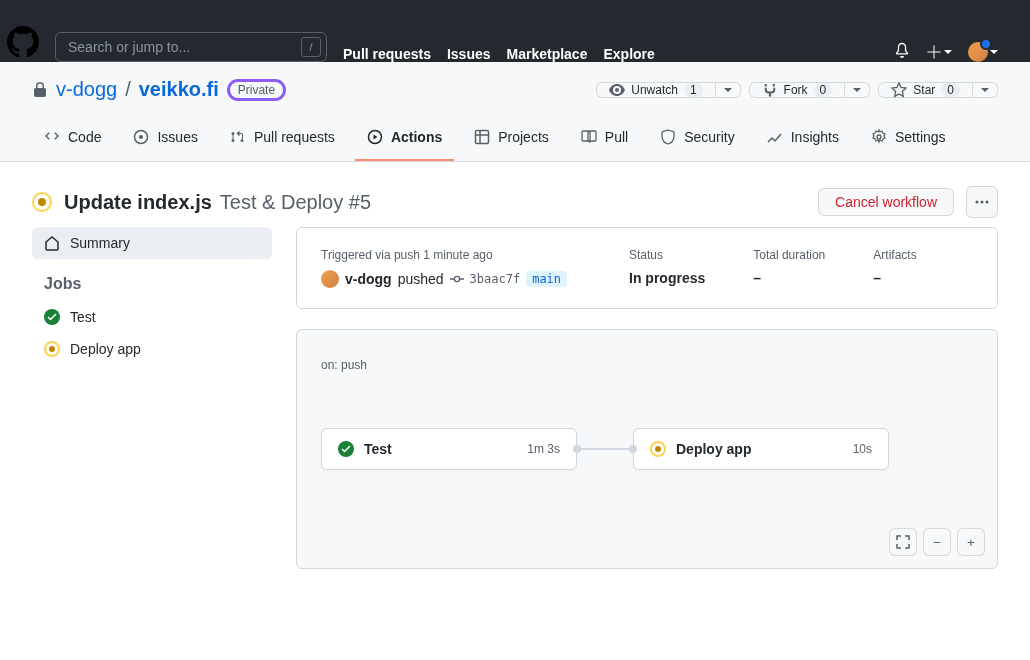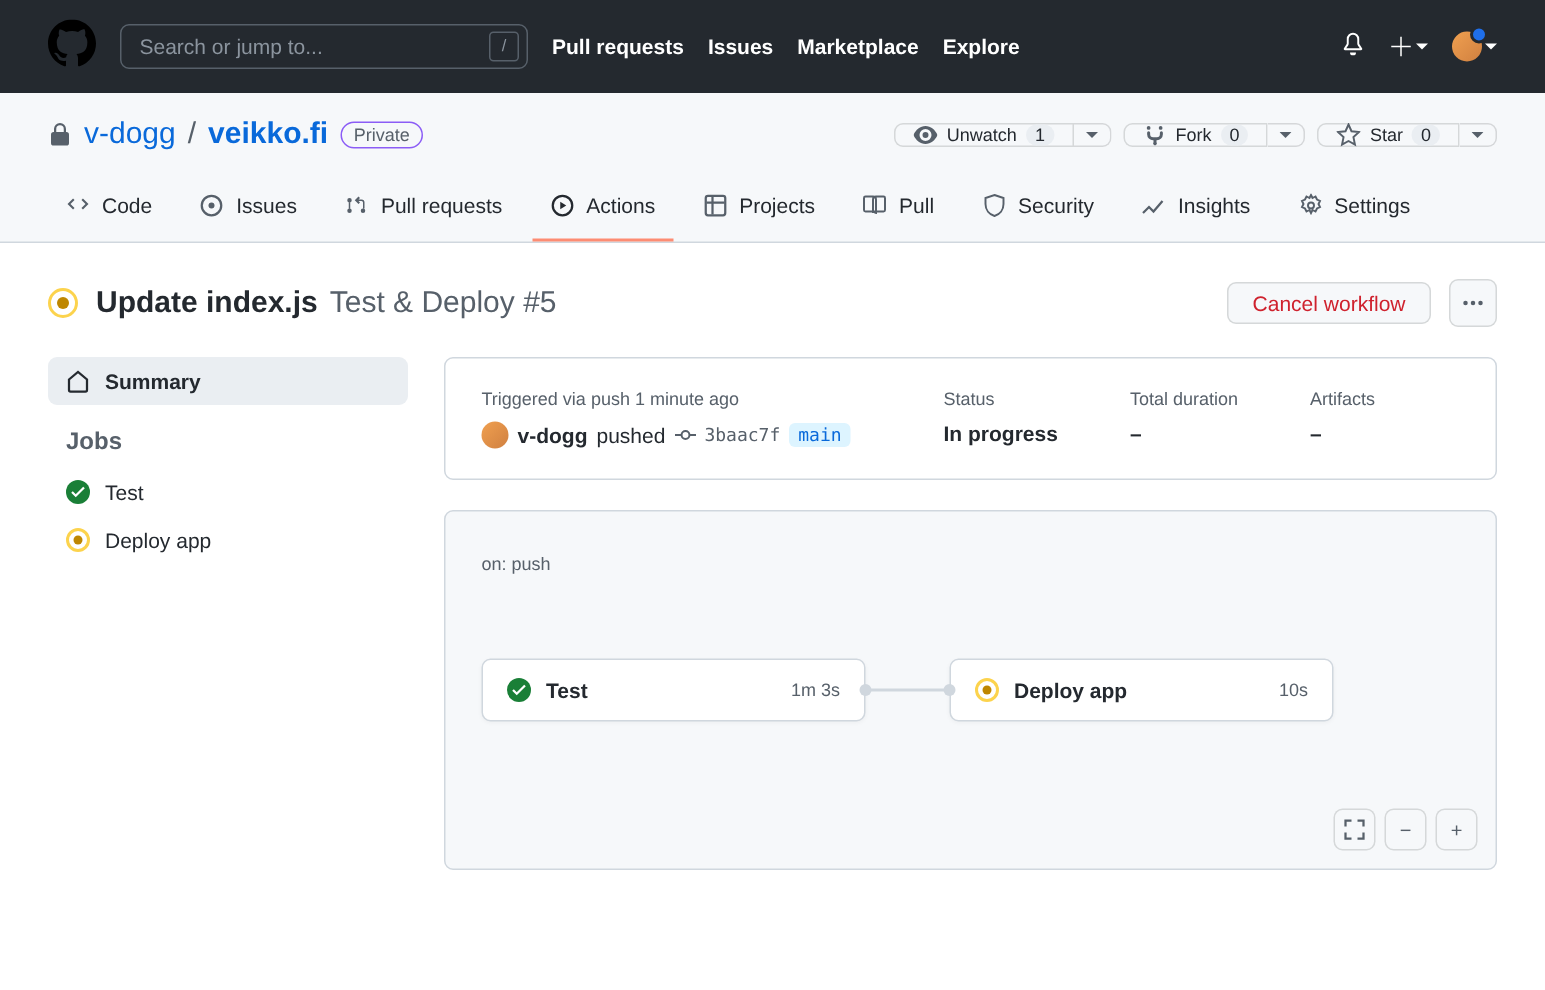--- a/index.html
+++ b/index.html
@@ -1,19 +1,19 @@
 <!DOCTYPE html>
 <html><head>
 <meta charset="utf-8">
 <style>
 * { margin: 0; padding: 0; box-sizing: border-box; font-family: -apple-system, BlinkMacSystemFont, "Segoe UI", Helvetica, Arial, sans-serif; }
 body { background: #fff; color: #24292f; width: 1030px; height: 660px; overflow: hidden; }
 
 
-.topbar { background: #24292f; height: 62px; display: flex; align-items: center; padding: 0 32px 0 32px; gap: 16px; }
+.topbar { background: #24292f; height: 62px; display: flex; align-items: flex-end; padding: 0 32px 0 7px; gap: 16px; }
 .search-wrap { position: relative; }
 .search { background: #24292f; border: 1px solid #57606a; border-radius: 6px; width: 272px; height: 30px; padding: 0 12px; color: #c9d1d9; font-size: 14px; }
 .search::placeholder { color: #8b949e; }
 .search-slash { position: absolute; right: 6px; top: 5px; border: 1px solid #57606a; border-radius: 3px; width: 20px; height: 20px; display: flex; align-items: center; justify-content: center; color: #8b949e; font-size: 11px; }
 .nav-links { display: flex; gap: 16px; }
 .nav-links a { color: #fff; text-decoration: none; font-weight: 600; font-size: 14px; }
 .topbar-spacer { flex: 1; }
 .topbar-icons { display: flex; align-items: center; gap: 16px; }
 .topbar-icons svg { fill: #fff; }
 .plus-menu { display: flex; align-items: center; color: #fff; }
@@ -21,48 +21,48 @@
 .avatar-badge { position: absolute; top: -4px; right: -4px; width: 12px; height: 12px; background: #1f6feb; border: 2px solid #24292f; border-radius: 50%; }
 .avatar-caret { margin-left: 2px; }
 
 
 .repohead { padding: 16px 32px 0 32px; background: #f6f8fa; border-bottom: 1px solid #d0d7de; }
 .repohead-top { display: flex; align-items: center; justify-content: space-between; margin-bottom: 20px; }
 .repo-title { display: flex; align-items: center; gap: 8px; font-size: 20px; }
 .repo-title a { color: #0969da; text-decoration: none; }
 .repo-title .sep { color: #57606a; }
 .repo-title .repo-name { font-weight: 600; }
-.repo-visibility { border: 1px solid #8b5cf6; border-radius: 2em; padding: 1px 8px; font-size: 12px; color: #57606a; font-weight: 500; }
+.repo-visibility { border: 3px solid #8b5cf6; border-radius: 2em; padding: 1px 8px; font-size: 12px; color: #57606a; font-weight: 500; }
 .repo-actions { display: flex; gap: 8px; }
 .btn { background: #f6f8fa; border: 1px solid rgba(27,31,36,0.15); border-radius: 6px; padding: 4px 12px; font-size: 12px; font-weight: 500; color: #24292f; display: flex; align-items: center; gap: 6px; height: 16px; cursor: pointer; }
 .btn-group { display: flex; }
 .btn-group .btn:first-child { border-top-right-radius: 0; border-bottom-right-radius: 0; }
 .btn-group .btn:last-child { border-top-left-radius: 0; border-bottom-left-radius: 0; border-left: 0; padding: 4px 8px; }
 .count-badge { background: #eaeef2; border-radius: 2em; padding: 0 6px; font-size: 12px; color: #24292f; min-width: 18px; text-align: center; }
 
 
 .repo-nav { display: flex; gap: 8px; }
 .repo-tab { display: flex; align-items: center; gap: 8px; padding: 8px 12px 14px 12px; font-size: 14px; color: #24292f; cursor: pointer; border-bottom: 2px solid transparent; }
-.repo-tab.active { border-bottom-color: #fd8c73; font-weight: 400; }
+.repo-tab.active { border-bottom-color: #fd8c73; font-weight: 700; }
 .repo-tab svg { fill: #57606a; }
 
 
-.main { padding: 24px 32px; display: flex; flex-direction: column; gap: 20px; }
+.main { padding: 24px 32px; display: flex; flex-direction: column; gap: 9px; }
 .run-header { display: flex; align-items: center; gap: 12px; }
 .run-title { font-size: 20px; font-weight: 400; flex: 1; display: flex; align-items: center; gap: 8px; }
 .run-title .commit-msg { font-weight: 600; }
 .run-title .workflow-name { color: #57606a; }
 .cancel-btn { background: #f6f8fa; border: 1px solid rgba(27,31,36,0.15); border-radius: 6px; padding: 5px 16px; font-size: 14px; font-weight: 500; color: #cf222e; cursor: pointer; }
 .kebab-btn { background: #f6f8fa; border: 1px solid rgba(27,31,36,0.15); border-radius: 6px; width: 32px; height: 32px; display: flex; align-items: center; justify-content: center; cursor: pointer; }
 
 
 .columns { display: flex; gap: 24px; }
 .sidebar { width: 240px; }
 .side-item { display: flex; align-items: center; gap: 10px; padding: 8px 12px; border-radius: 6px; font-size: 14px; cursor: pointer; }
-.side-item.active { background: #eaeef2; font-weight: 700; }
+.side-item.active { background: #eaeef2; font-weight: 400; }
 .jobs-heading { font-size: 16px; font-weight: 600; color: #57606a; padding: 16px 12px 8px 12px; }
 
 .content { flex: 1; }
 .summary-box { border: 1px solid #d0d7de; border-radius: 6px; padding: 20px 24px; display: flex; gap: 48px; margin-bottom: 20px; }
 .summary-col .label { font-size: 12px; color: #57606a; margin-bottom: 8px; }
 .summary-col .value { font-size: 14px; font-weight: 600; }
 .trigger-col { flex: 0 0 260px; }
 .trigger-info { display: flex; align-items: center; gap: 6px; font-size: 14px; }
 .mini-avatar { width: 18px; height: 18px; border-radius: 50%; background: linear-gradient(135deg,#f0a050,#d08040); }
 .commit-sha { color: #57606a; font-family: ui-monospace, monospace; font-size: 12px; }

